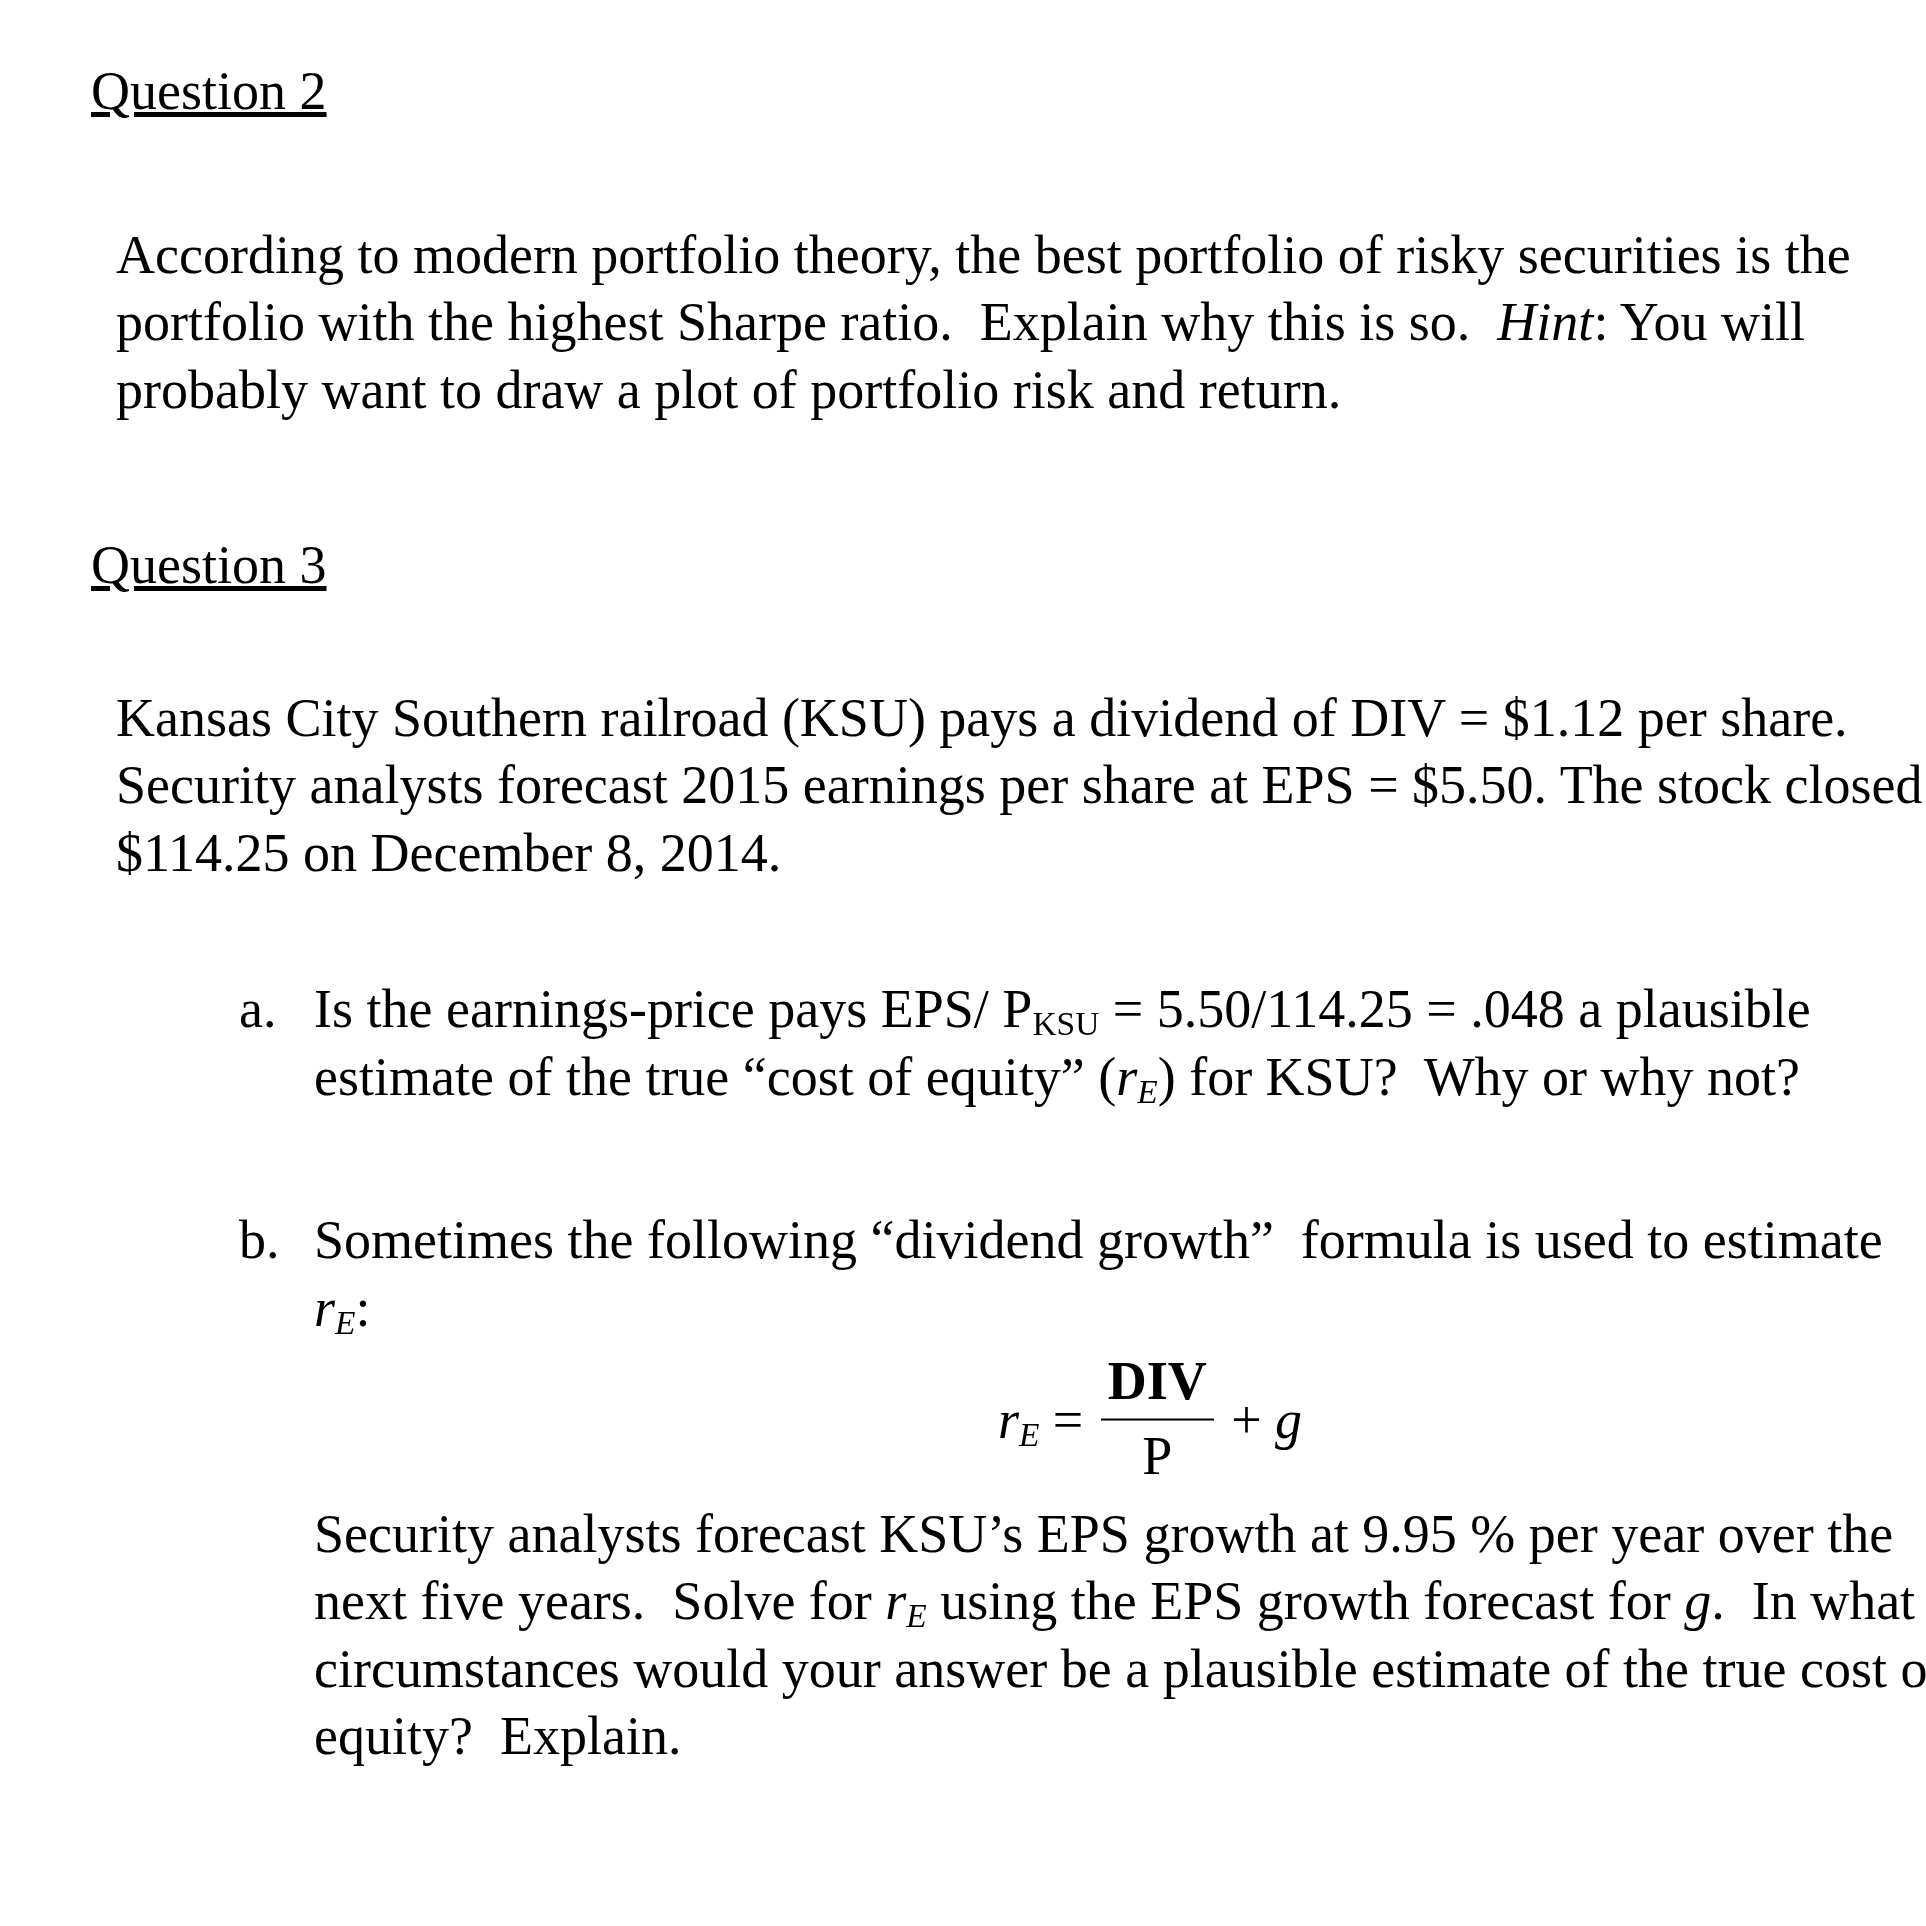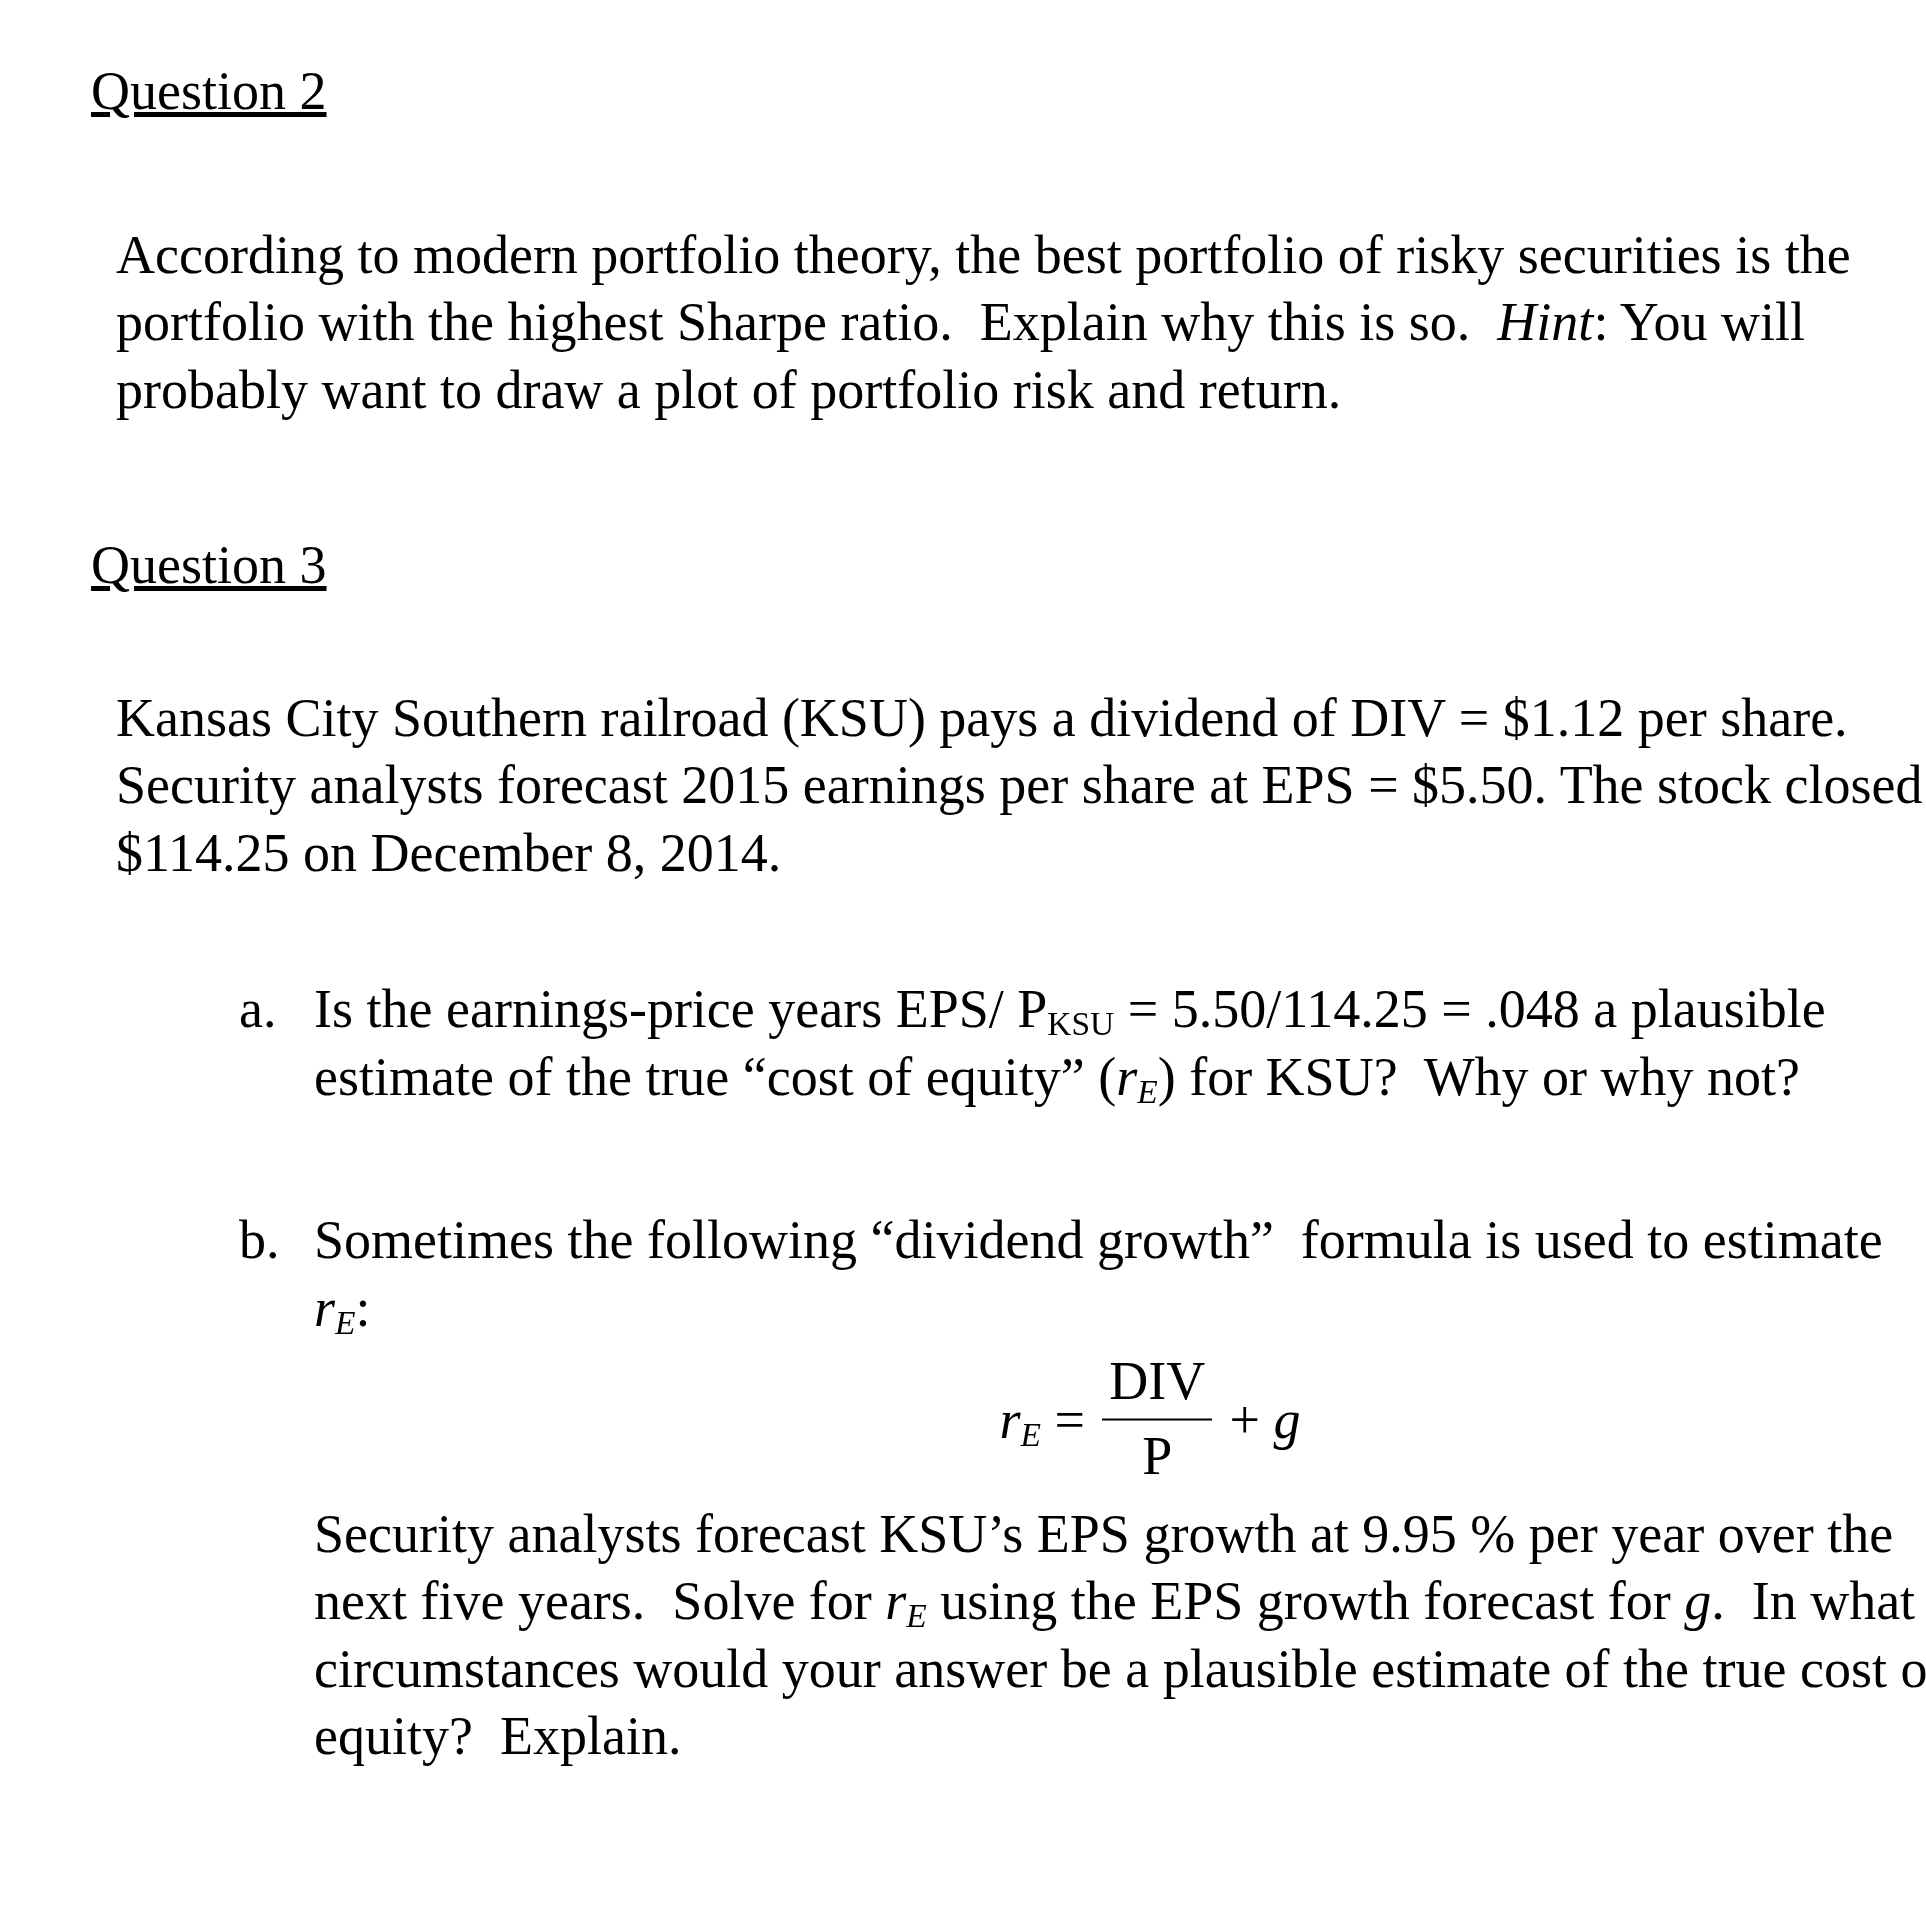--- a/index.html
+++ b/index.html
@@ -54,39 +54,40 @@
     display: inline-block;
     vertical-align: middle;
     text-align: center;
     margin: 0 3.9px;
     transform: translateY(-0.12em);
   }
   .frac .num {
     display: block;
     border-bottom: 2.7px solid #000;
     padding: 0 7px 3.9px 7px;
+    font-weight: bold;
   }
   .frac .den {
     display: block;
     padding-top: 2.3px;
   }
 </style>
 </head>
 <body>
 
 <div class="heading">Question 2</div>
 
 <p class="para q2para"><span>According to modern portfolio theory, the best portfolio of risky securities is the portfolio with the highest Sharpe ratio.  Explain why this is so.  </span><span class="ital">Hint</span><span>: You will probably want to draw a plot of portfolio risk and return.</span></p>
 
 <div class="heading heading-q3">Question 3</div>
 
 <p class="para q3para">Kansas City Southern railroad (KSU) pays a dividend of DIV = $1.12 per share.  Security analysts forecast 2015 earnings per share at EPS = $5.50. The stock closed at $114.25 on December 8, 2014.</p>
 
 <div class="item item-a">
     <span class="marker">a.</span>
-    <span class="item-body"><span>Is the earnings-price years EPS/ P</span><sub>KSU</sub><span> = 5.50/114.25 = .048 a plausible estimate of the true “cost of equity” (</span><span class="ital">r</span><sub class="ital">E</sub><span>) for KSU?  Why or why not?</span></span>
+    <span class="item-body"><span>Is the earnings-price pays EPS/ P</span><sub>KSU</sub><span> = 5.50/114.25 = .048 a plausible estimate of the true “cost of equity” (</span><span class="ital">r</span><sub class="ital">E</sub><span>) for KSU?  Why or why not?</span></span>
   </div>
 
 <div class="item">
     <span class="marker">b.</span>
     <span class="item-body"><span>Sometimes the following “dividend growth”  formula is used to estimate</span><br><span class="ital">r</span><sub class="ital">E</sub><span>:</span><span class="formula" style="display:block"><span class="ital">r</span><sub class="ital">E</sub><span> = </span><span class="frac"><span class="num">DIV</span><span class="den">P</span></span><span> + </span><span class="ital">g</span></span><span>Security analysts forecast KSU’s EPS growth at 9.95 % per year over the next five years.  Solve for </span><span class="ital">r</span><sub class="ital">E</sub><span> using the EPS growth forecast for </span><span class="ital">g</span><span>.  In what circumstances would your answer be a plausible estimate of the true cost of equity?  Explain.</span></span>
   </div>
 
 
 </body></html>

